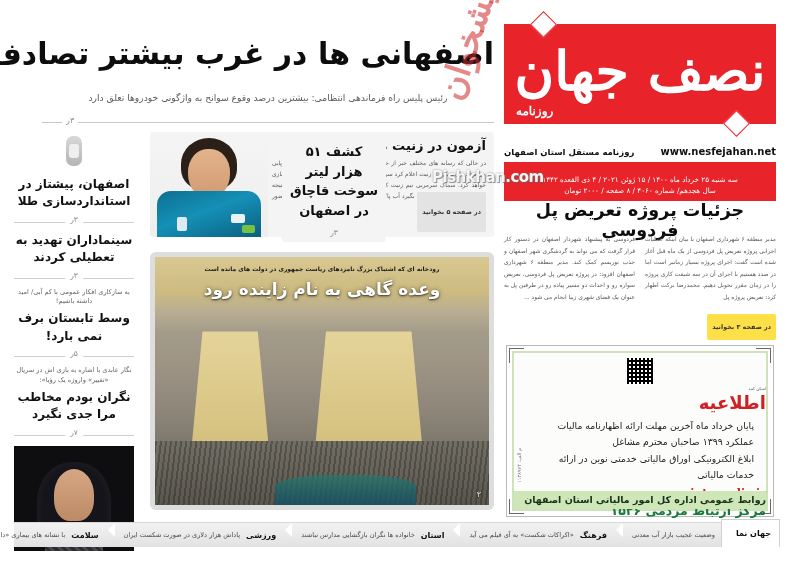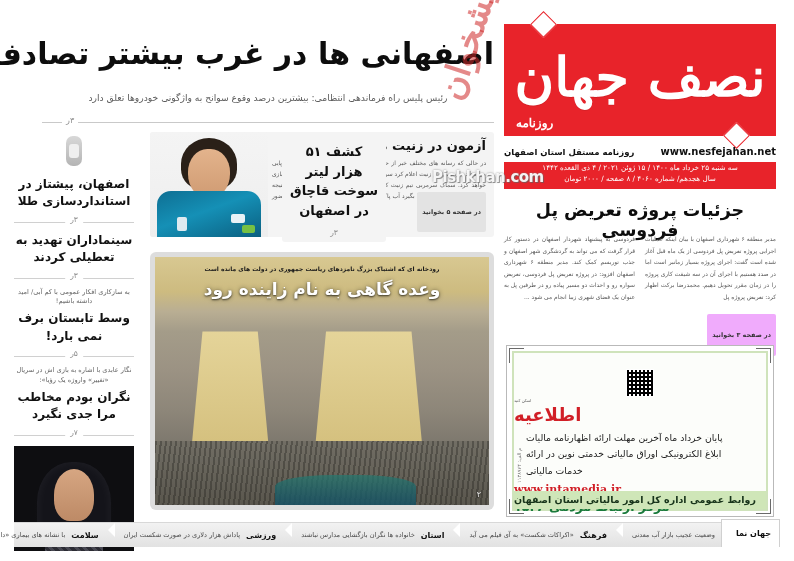--- a/index.html
+++ b/index.html
@@ -27,21 +27,21 @@
   .masthead {
     position: absolute;
     top: 24px;
     right: 18px;
     width: 272px;
     height: 178px;
   }
   .logo-box {
     position: relative;
     width: 272px;
-    height: 112px;
+    height: 100px;
     background: #e8232a;
     overflow: visible;
     margin-left: 42px;
   }
   .logo-script {
     position: absolute;
     top: 50%;
     left: 50%;
     transform: translate(-50%, -54%);
     width: 100%;
@@ -99,21 +99,21 @@
     color: #111;
   }
   .date-bar {
     position: absolute;
     top: 138px;
     right: 0;
     width: 272px;
     background: #e8232a;
     color: #ffffff;
     text-align: center;
-    padding: 1px 0 4px;
+    padding: 13px 0 4px;
     box-sizing: border-box;
     line-height: 1.5;
   }
   .date-bar div { font-size: 7.2px; }
 
   
   .main-headline {
     position: absolute;
     top: 36px;
     right: 300px;
@@ -459,44 +459,44 @@
     line-height: 1.95;
     text-align: justify;
   }
   .bridge-more {
     position: absolute;
     top: 314px;
     right: 18px;
     font-size: 6.4px;
     font-weight: 700;
     color: #333;
-    background: #f0abfc;
-    padding: 17px 5px;
+    background: #fde047;
+    padding: 9px 5px;
     border-radius: 2px;
   }
 
   
   .ad-box {
     position: absolute;
     top: 345px;
     right: 20px;
     width: 268px;
     height: 172px;
     background: #ffffff;
     border: 1px solid #b9b9b9;
     box-sizing: border-box;
   }
   .ad-inner {
     position: absolute;
     inset: 5px;
     border: 2px solid #cfe3bb;
     box-sizing: border-box;
     background: #fcfdfa;
-    text-align: left;
-    padding-top: 16px;
+    text-align: right;
+    padding-top: 4px;
   }
   .ad-corner {
     position: absolute;
     width: 14px; height: 14px;
     border: 1.5px solid #6a6a6a;
   }
   .cor-tl { top: 2px; left: 2px; border-right: none; border-bottom: none; }
   .cor-tr { top: 2px; right: 2px; border-left: none; border-bottom: none; }
   .cor-bl { bottom: 2px; left: 2px; border-right: none; border-top: none; }
   .cor-br { bottom: 2px; right: 2px; border-left: none; border-top: none; }
@@ -750,20 +750,21 @@
   <div class="ad-box">
     <div class="ad-corner cor-tl"></div>
     <div class="ad-corner cor-tr"></div>
     <div class="ad-corner cor-bl"></div>
     <div class="ad-corner cor-br"></div>
     <div class="ad-inner">
       <div class="qr"></div>
       <div class="qr-label">اسکن کنید</div>
       <div class="ad-heading">اطلاعیه</div>
       <div class="ad-body">پایان خرداد ماه آخرین مهلت ارائه اظهارنامه مالیات</div>
+      <div class="ad-body">عملکرد ۱۳۹۹ صاحبان محترم مشاغل</div>
       <div class="ad-body">ابلاغ الکترونیکی اوراق مالیاتی خدمتی نوین در ارائه</div>
       <div class="ad-body">خدمات مالیاتی</div>
       <div class="ad-url">www.intamedia.ir</div>
       <div class="ad-contact">مرکز ارتباط مردمی ۱۵۲۶</div>
       <div class="ad-vert">م الف: ۱۱۳۸۹۷۴</div>
       <div class="ad-footer">روابط عمومی اداره کل امور مالیاتی استان اصفهان</div>
     </div>
   </div>
 
   <div class="bottom-nav">

